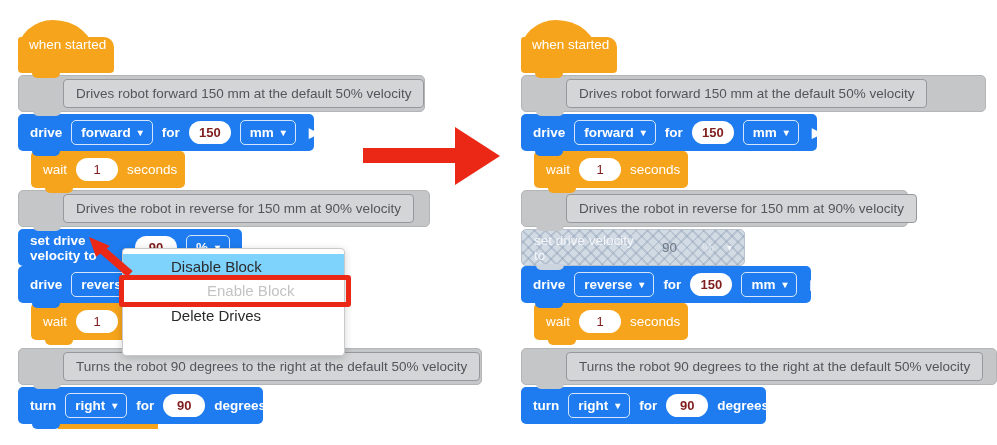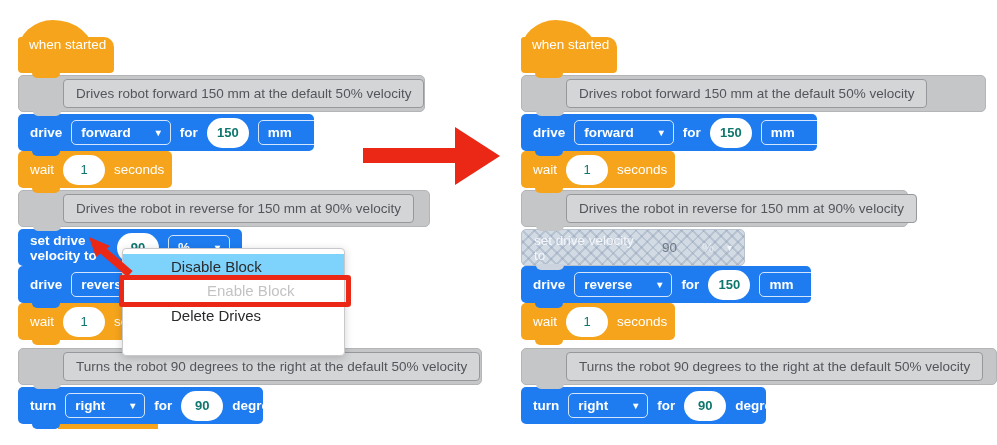--- a/index.html
+++ b/index.html
@@ -16,21 +16,21 @@
   html,body{width:997px;height:445px;background:#fff;overflow:hidden;
     font-family:"Liberation Sans", sans-serif;}
   .canvas{position:relative;width:997px;height:445px;background:#fff;}
 
   .panel{position:absolute;top:20px;}
 
   
   .row{position:relative;height:37px;display:flex;align-items:center;
        gap:9px;padding:0 12px;border-radius:5px;color:#fff;font-size:13.5px;}
   .row.blue{background:var(--blue);font-weight:bold;}
-  .row.orange{background:var(--orange);}
+  .row.orange{background:var(--orange);margin-left:13px;}
   .tab{position:absolute;left:14px;bottom:-5px;width:28px;height:6px;
        background:inherit;border-radius:0 0 5px 5px;z-index:3;}
 
   
   .hat{position:relative;height:53px;}
   .hat .dome{position:absolute;top:0;left:0;width:76px;height:34px;
        background:var(--orange);border-radius:46% 54% 0 0 / 92% 100% 0 0;}
   .hat .hat-body{position:absolute;top:17px;left:0;height:36px;width:96px;
        background:var(--orange);border-radius:3px 10px 4px 4px;
        display:flex;align-items:flex-start;padding-left:11px;color:#fff;font-size:13.5px;}
@@ -39,24 +39,24 @@
   
   .comment{background:var(--gray-outer);border:1px solid #B4B5B7;padding:0;}
   .comment .tab{background:var(--gray-outer);}
   .cbox{position:absolute;left:44px;top:3px;height:29px;display:flex;align-items:center;
         background:var(--gray-inner);border:1px solid var(--gray-border);border-radius:4px;
         padding:0 12px;color:var(--comment-text);font-size:13.5px;white-space:nowrap;}
   .comment.m2{margin-top:2px;margin-bottom:2px;}
   .comment.m8{margin-top:8px;margin-bottom:2px;}
 
   
-  .dd{display:flex;align-items:center;gap:25px;border:1px solid rgba(255,255,255,.8);
+  .dd{display:flex;align-items:center;gap:7px;border:1px solid rgba(255,255,255,.8);
       border-radius:5px;padding:3px 9px;height:25px;}
   .dd .car{font-size:10px;line-height:1;}
-  .oval{background:#fff;color:#0f766e;border-radius:999px;height:30px;min-width:42px;
+  .oval{background:#fff;color:#7f1d1d;border-radius:999px;height:23px;min-width:42px;
         display:flex;align-items:center;justify-content:center;padding:0 10px;font-size:13px;text-align:center;}
   .play{font-size:13px;margin-left:4px;}
 
   
   .row.disabled{
     background-color:var(--disabled-base);
     background-image:
       repeating-linear-gradient(45deg, rgba(125,145,170,.30) 0 2px, transparent 2px 8px),
       repeating-linear-gradient(135deg, rgba(125,145,170,.30) 0 2px, transparent 2px 8px);
     border:1px solid #B8C2CE;color:#F4F6FA;}

